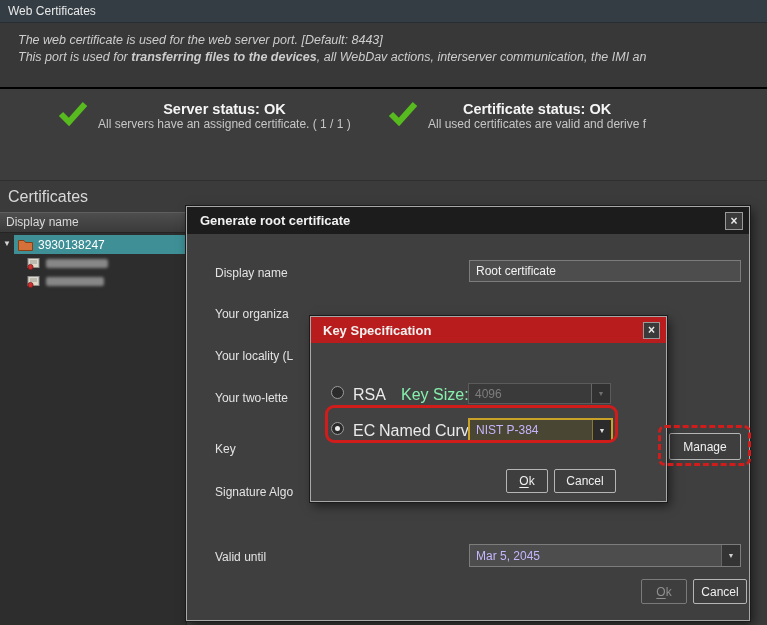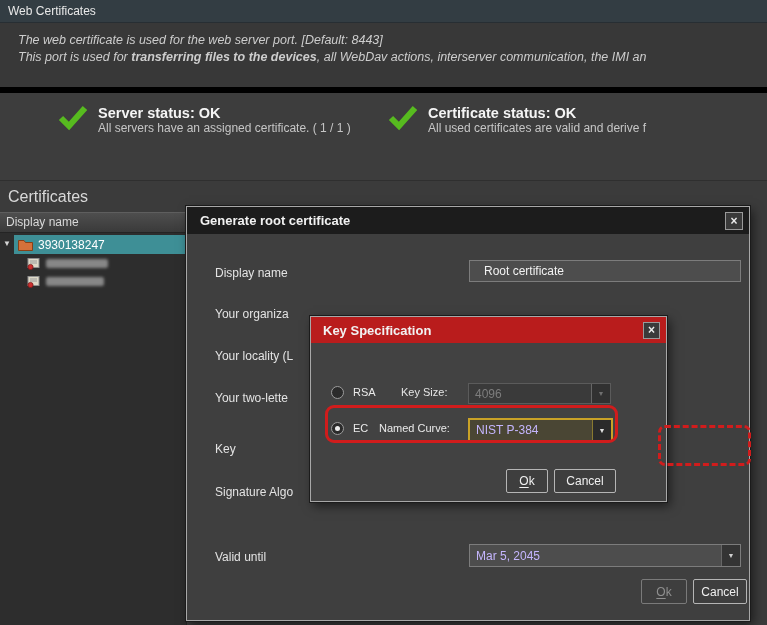--- a/index.html
+++ b/index.html
@@ -10,21 +10,21 @@
   .titlebar{position:absolute;left:0;top:0;width:100%;height:23px;background:#333d43;
             border-bottom:1px solid #272e33;display:flex;align-items:center;box-sizing:border-box;padding-left:8px;}
   .titlebar span{font-size:12px;color:#e9e9e9;}
 
   
   .info{position:absolute;left:0;top:23px;width:100%;height:64px;background:#383838;box-sizing:border-box;
         padding:9px 0 0 18px;font-size:12.5px;font-style:italic;color:#cdcdcd;line-height:17px;white-space:nowrap;overflow:hidden;}
 
   
   .status{position:absolute;left:0;top:87px;width:100%;height:94px;background:#3d3d3d;
-          border-top:6px solid #000000;border-bottom:1px solid #2f2f2f;box-sizing:border-box;}
+          border-top:2px solid #000000;border-bottom:1px solid #2f2f2f;box-sizing:border-box;text-align:center;}
   .status-block{position:absolute;top:12px;display:flex;gap:10px;align-items:flex-start;}
   .status-title{font-size:14.5px;font-weight:bold;color:#f5f5f5;}
   .status-sub{font-size:12px;color:#c6c6c6;white-space:nowrap;}
 
   
   .section-title{position:absolute;left:8px;top:188px;font-size:16px;color:#d8d8d8;}
   .col-header{position:absolute;left:0;top:212px;width:187px;height:21px;box-sizing:border-box;
               background:linear-gradient(#4e4e4e,#3a3a3a);border-top:1px solid #5e5e5e;
               border-bottom:1px solid #242424;border-right:1px solid #242424;
               font-size:12px;color:#d8d8d8;line-height:19px;padding-left:6px;}
@@ -43,43 +43,43 @@
           box-shadow:0 0 0 1px #1b1b1b,3px 4px 10px rgba(0,0,0,.55);}
   .dlg-titlebar{height:27px;display:flex;align-items:center;box-sizing:border-box;padding:0 6px 0 13px;}
   .dlg-title{flex:1;font-size:13px;font-weight:bold;color:#f2f2f2;}
   .dlg-close{width:18px;height:18px;background:#3a3a3a;border:1px solid #9a9a9a;color:#ececec;
              display:flex;align-items:center;justify-content:center;font-size:12px;font-weight:bold;
              box-sizing:border-box;line-height:1;}
   .dlg-body{position:relative;}
 
   .fld-label{position:absolute;left:28px;font-size:12px;color:#e3e3e3;white-space:nowrap;}
   .text-input{position:absolute;left:282px;width:272px;height:22px;box-sizing:border-box;
-              background:#4d4d4d;border:1px solid #7c7c7c;color:#f2f2f2;font-size:12px;padding:0 14px;
+              background:#4d4d4d;border:1px solid #7c7c7c;color:#f2f2f2;font-size:12px;padding:0 6px;
               font-family:"Liberation Sans","DejaVu Sans",sans-serif;}
   .combo{position:absolute;display:flex;background:#4d4d4d;border:1px solid #7c7c7c;box-sizing:border-box;}
   .combo .val{flex:1;font-size:12px;color:#c4b5fd;padding:0 6px;display:flex;align-items:center;
               overflow:hidden;white-space:nowrap;}
   .combo .arrow{width:18px;background:#343434;border-left:1px solid #666;display:flex;align-items:center;
                 justify-content:center;font-size:7px;color:#cfcfcf;}
   .combo.disabled{background:#3a3a3a;border-color:#5b5b5b;}
   .combo.disabled .val{color:#7d7d7d;}
   .combo.disabled .arrow{color:#6f6f6f;background:#313131;}
   .combo.gold{border:2px solid #c9a227;background:#4a4634;}
   .combo.gold .arrow{background:#2b2b2b;border-left:1px solid #8a7a30;color:#e2e2e2;}
 
   .btn{position:absolute;display:flex;align-items:center;justify-content:center;font-size:12px;
        background:#3e3e3e;border:1px solid #b5b5b5;color:#f0f0f0;border-radius:2px;box-sizing:border-box;}
   .btn.disabled{border-color:#7a7a7a;color:#8f8f8f;}
   .mn{text-decoration:underline;text-underline-offset:2px;}
 
   .radio{position:absolute;width:13px;height:13px;border-radius:50%;border:1px solid #9c9c9c;
          background:#2b2b2b;box-sizing:border-box;}
   .radio.selected::after{content:"";position:absolute;left:3px;top:3px;width:5px;height:5px;border-radius:50%;background:#ececec;}
-  .kd-label{position:absolute;font-size:11px;color:#eaeaea;white-space:nowrap;}
-  .kd-label.dim{color:#e5e5e5;}
+  .kd-label{position:absolute;font-size:16px;color:#eaeaea;white-space:nowrap;}
+  .kd-label.dim{color:#86efac;}
 
   
   .ann{position:absolute;z-index:40;pointer-events:none;box-sizing:border-box;}
   .ann-solid{border:3px solid #d11c1c;border-radius:9px;}
   .ann-dash{border:3px dashed #d11c1c;border-radius:7px;}
 
   .z10{z-index:10;} .z20{z-index:20;}
 </style>
 </head>
 <body>
@@ -157,20 +157,21 @@
     <div class="dlg-body" style="height:388px;">
 
       <span class="fld-label" style="top:32px;">Display name</span>
       <input class="text-input" style="top: 26px;" value="Root certificate">
 
       <span class="fld-label" style="top:73px;">Your organiza</span>
       <span class="fld-label" style="top:115px;">Your locality (L</span>
       <span class="fld-label" style="top:157px;">Your two-lette</span>
 
       <span class="fld-label" style="top:208px;">Key</span>
+      <div class="btn" style="left:482px;top:199px;width:72px;height:27px;">Manage</div>
 
       <span class="fld-label" style="top:251px;">Signature Algo</span>
 
       <span class="fld-label" style="top:316px;">Valid until</span>
       <div class="combo" style="left:282px;top:310px;width:272px;height:23px;">
         <span class="val">Mar 5, 2045</span>
         <span class="arrow">▼</span>
       </div>
 
       <div class="btn disabled" style="left:454px;top:345px;width:46px;height:25px;">

